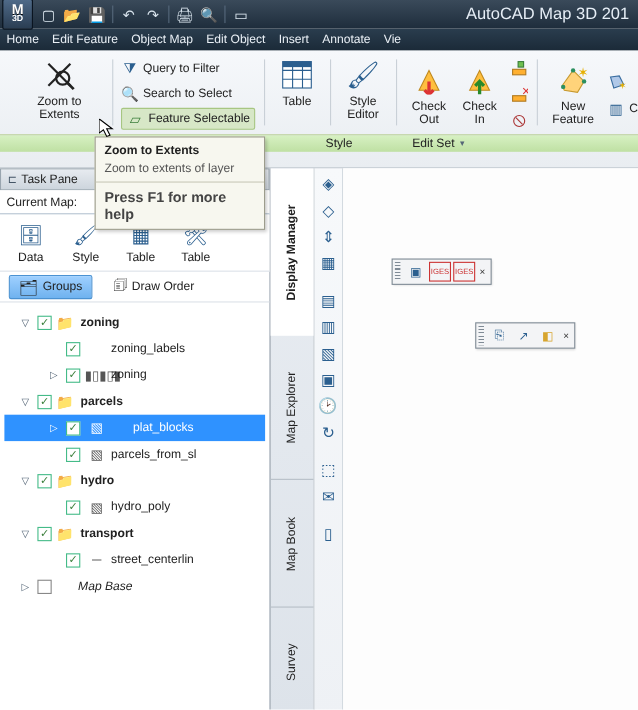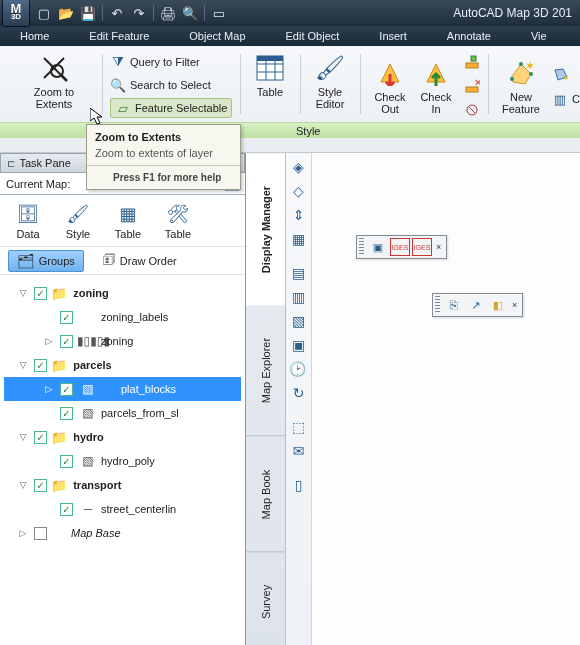--- a/index.html
+++ b/index.html
@@ -5,46 +5,46 @@
   * { box-sizing: border-box; -webkit-user-select: none; user-select: none; }
   body { margin:0; font-family: "Segoe UI", Tahoma, sans-serif; font-size:12px; color:#222; background:#fff; width:580px; height:645px; overflow:hidden; position:relative; }
 
   
   .titlebar { height:26px; background:linear-gradient(#3a4a5a,#1e2d3c); display:flex; align-items:center; padding:0 2px; position:relative; }
   .app-icon { width:28px; height:28px; margin-top:0px; background:linear-gradient(#4f6a88,#2a3d52); border:1px solid #0a1420; font:bold 8px/8px sans-serif; color:#fff; display:flex; flex-direction:column; align-items:center; justify-content:center; border-radius:2px; margin-right:6px; }
   .app-icon .m { font-size:13px; text-shadow:0 1px 0 #000; }
   .qat { display:flex; gap:6px; align-items:center; }
   .qat .q { width:16px; height:16px; color:#dbe6ef; display:flex; align-items:center; justify-content:center; font-size:13px; cursor:pointer; }
   .qat .sep { width:1px; height:16px; background:#56697c; }
-  .apptitle { position:absolute; right:8px; top:0; height:44px; line-height:26px; color:#e6eef6; font-size:12px; }
+  .apptitle { position:absolute; right:8px; top:0; height:44px; line-height:26px; color:#e6eef6; font-size:15px; }
 
   
   .menubar { height:20px; background:linear-gradient(#2a3d4e,#1b2a38); display:flex; align-items:center; color:#eaf0f6; font-size:11px; }
-  .menubar .mitem { padding:0 20px; height:20px; line-height:20px; cursor:pointer; }
+  .menubar .mitem { padding:0 6px; height:20px; line-height:20px; cursor:pointer; }
 
   
   .ribbon { position:relative; background:linear-gradient(#f6f8fb,#e9edf1); border-bottom:1px solid #bfc7cf; padding-bottom:14px;}
   .ribbon-body { display:flex; align-items:flex-start; height:76px; padding:4px 6px 0 6px; }
   .ribbon-group { display:flex; flex-direction:column; align-items:center; padding:0 8px; position:relative; height:72px; }
   .ribbon-group + .ribbon-group::before { content:""; position:absolute; left:0; top:4px; bottom:8px; width:1px; background:#c9d0d7; }
   .big-btn { display:flex; flex-direction:column; align-items:center; gap:2px; width:60px; cursor:pointer; padding:2px; border-radius:3px; }
   .big-btn .ico { width:32px; height:32px; display:flex; align-items:center; justify-content:center; font-size:24px; color:#2b5f8f; }
   .big-btn .lbl { font-size:11px; text-align:center; line-height:12px; }
   .small-row { display:flex; align-items:center; gap:4px; height:20px; font-size:11px; cursor:pointer; white-space:nowrap; }
   .small-row .sico { width:16px; height:16px; display:inline-flex; align-items:center; justify-content:center; font-size:13px; color:#2b5f8f; }
   .small-row.sel { background:#d7e7c7; border:1px solid #a7c682; border-radius:2px; padding:0 4px; }
   .ribbon-labels { display:flex; align-items:center; height:16px; background:linear-gradient(#d7f1c3,#bfe0a3); border-top:1px solid #bdd39f; font-size:11px; }
   .ribbon-labels > div { padding:0 10px; height:16px; line-height:16px; cursor:pointer; display:flex; align-items:center; gap:3px; }
   .ribbon-labels .drop::after { content:"▾"; font-size:8px; margin-left:2px; color:#567; }
   
   .tooltip-box { position:absolute; left:86px; top:124px; width:155px; background:#f7f7ef; border:1px solid #9c9c8c; box-shadow:2px 2px 3px rgba(0,0,0,.2); padding:6px 8px; z-index:50; }
   .tooltip-box .t-title { font-weight:bold; font-size:11px; margin-bottom:4px; }
   .tooltip-box .t-desc { font-size:11px; color:#555; margin-bottom:6px; }
   .tooltip-box .t-sep { height:1px; background:#c8c8b8; margin:0 -8px 6px; }
-  .tooltip-box .t-help { font-weight:bold; font-size:10px; color:#444;margin-left:18px; }
+  .tooltip-box .t-help { font-weight:bold; font-size:13px; color:#444; }
   .cursor { position:absolute; left:90px; top:108px; width:18px; height:18px; z-index:51; pointer-events:none; }
 
   
   .workspace { display:flex; height:499px; }
   .taskpane { width:246px; border-right:1px solid #8a96a3; background:#fff; display:flex; flex-direction:column; position:relative; }
   .tp-header { height:20px; background:linear-gradient(#e7ebf0,#cdd5dd); border:1px solid #99a5af; display:flex; align-items:center; padding:0 6px; font-size:11px; gap:4px;}
   .tp-header .pin { font-size:10px; color:#456; }
   .tp-cur { height:22px; display:flex; align-items:center; padding:0 6px; font-size:11px; border-bottom:1px solid #9fb2c4; background:#fff; gap:4px; }
   .tp-cur .drop { margin-left:auto; font-size:9px; width:14px; height:14px; line-height:14px; text-align:center; border:1px solid #9ab; background:#fff; }
 
@@ -243,20 +243,23 @@
             <span class="sico">▥</span>
             <span>COGO</span>
           </span>
       </div>
     </div>
   </div>
   <div class="ribbon-labels">
     <div style="width:286px; visibility:hidden">.</div>
     <div>
         <span>Style</span>
+      </div>
+    <div class="drop" style="width:136px; justify-content:center">
+        <span>Edit Set</span>
       </div>
   </div>
 </div>
 
 <div class="tooltip-box">
   <div class="t-title">Zoom to Extents</div>
   <div class="t-desc">Zoom to extents of layer</div>
   <div class="t-sep"></div>
   <div class="t-help">Press F1 for more help</div>
 </div>

